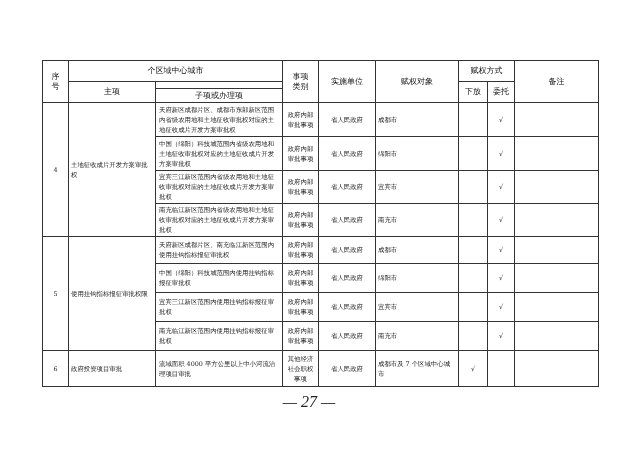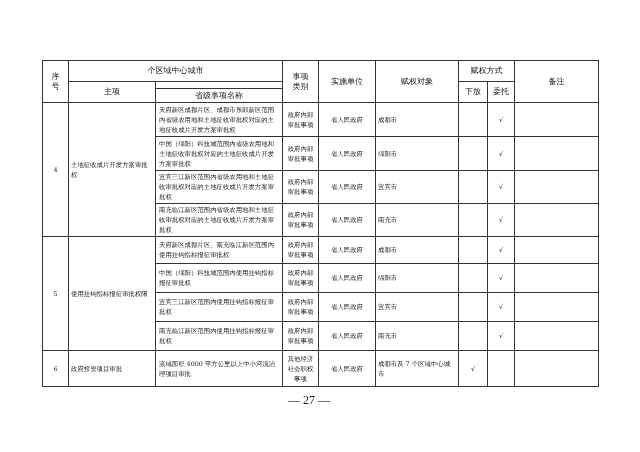--- a/index.html
+++ b/index.html
@@ -10,21 +10,21 @@
   table.doc td, table.doc th { border:1px solid #333; padding:0 2px; font-size:6.4px;
               line-height:10px; vertical-align:middle; overflow:hidden; }
   table.doc th { font-family:"DejaVu Sans","Liberation Sans",sans-serif; font-weight:normal;
               font-size:8px; text-align:center; color:#111; }
   .outer { border:1.4px solid #222 !important; }
   .c { text-align:center; }
   .l { text-align:left; }
   .sub { padding-left:3px !important;margin-top:41px; }
   .check { text-align:center; font-size:7px; }
   .pageno { position:absolute; left:0; width:618px; top:393px; text-align:center;
-            font-size:12px; font-family:"Liberation Serif",serif; color:#222; }
+            font-size:16px; font-family:"Liberation Serif",serif; color:#222;font-style:italic; }
 </style>
 </head>
 <body>
 
 <table class="doc outer">
   <colgroup>
     <col style="width:26px">
       <col style="width:87px">
       <col style="width:127px">
       <col style="width:36px">
@@ -44,21 +44,21 @@
     <th colspan="2">赋权方式</th>
     <th rowspan="3">备注</th>
   </tr>
   <tr style="height:7px">
     <th rowspan="2">主项</th>
     <th style="border-bottom:none;border-top:none;border-left:none;"></th>
     <th rowspan="2">下放</th>
     <th rowspan="2">委托</th>
   </tr>
   <tr style="height:14px">
-    <th>省级事项名称</th>
+    <th>子项或办理项</th>
   </tr>
 
   <tr style="height:34px">
     <td rowspan="4" class="c">4</td>
     <td rowspan="4" class="l">土地征收成片开发方案审批权</td>
     <td class="l sub">天府新区成都片区、成都市东部新区范围内省级农用地和土地征收审批权对应的土地征收成片开发方案审批权</td>
     <td class="c">政府内部审批事项</td>
     <td class="c">省人民政府</td>
     <td class="l">成都市</td>
     <td class="check"></td>

